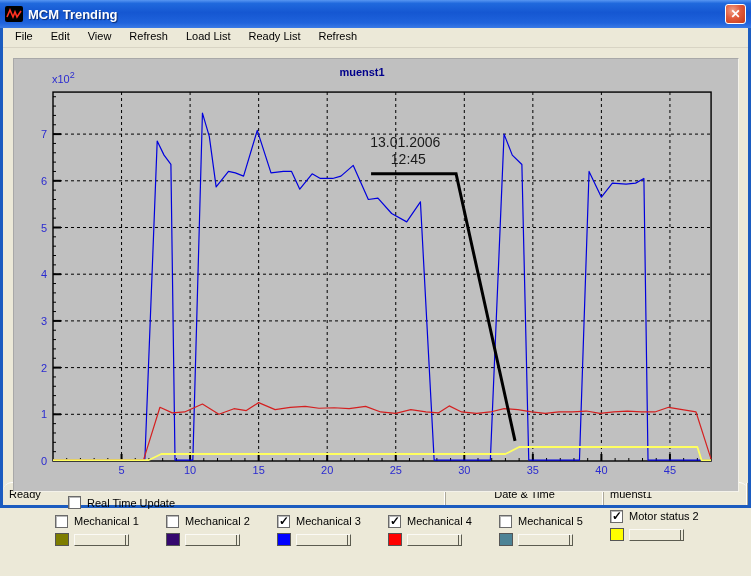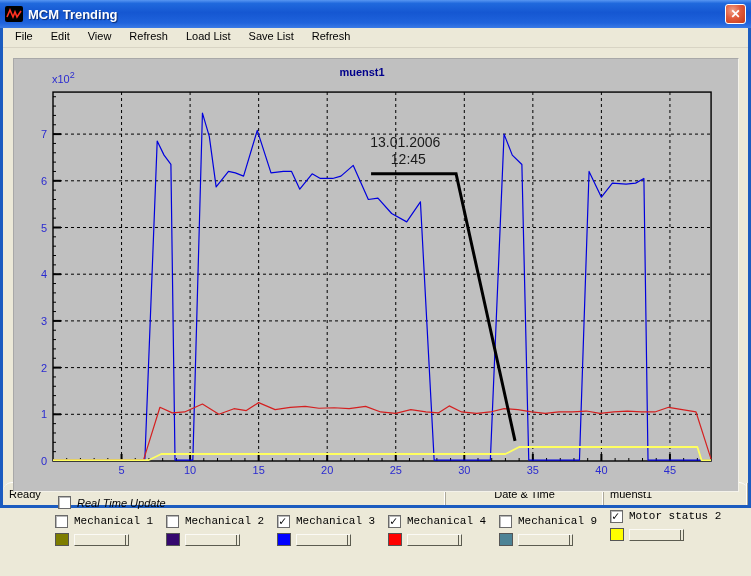--- a/index.html
+++ b/index.html
@@ -31,25 +31,25 @@
   .chart-panel { position:absolute; left:10px; top:10px; width:726px; height:434px;
     background:#C0C0C0; border-top:1px solid #a8a8a8; border-left:1px solid #a8a8a8;
     border-right:1px solid #f4f2ea; border-bottom:1px solid #f4f2ea; }
   .chart-title { position:absolute; left:0; right:28px; top:7px; text-align:center;
     color:#00008B; font-weight:bold; font-size:11px; }
   .scale-label { position:absolute; left:38px; top:11px; color:#2a2ad0; font-size:11px; }
   .scale-label sup { font-size:9px; }
   .chart-svg { position:absolute; left:0; top:0; }
 
   
-  .realtime-row { position:absolute; left:55px; top:448px; display:flex; align-items:center;font-style:italic; }
+  .realtime-row { position:absolute; left:65px; top:448px; display:flex; align-items:center; }
   .legend-row { position:absolute; left:52px; top:466px; display:flex; }
   .legend-item { width:111px; }
   .legend-item:last-child { width:130px; margin-top:-5px; }
-  .cb-row { display:flex; align-items:center; height:14px;font-family:Liberation Mono, monospace; }
+  .cb-row { display:flex; align-items:center; height:14px; }
   .checkbox { width:13px; height:13px; background:#fff; border:1px solid #6a6a6a;
     box-shadow: inset 1px 1px 0 #b8b8b8; position:relative; flex:0 0 13px; }
   .checkbox.checked::after { content:"\2713"; position:absolute; left:1px; top:-2px;
     font-size:12px; font-weight:bold; color:#000; }
   .cb-label { margin-left:6px; white-space:nowrap; }
   .swatch-row { display:flex; align-items:center; margin-top:5px; height:13px; }
   .swatch { width:14px; height:13px; border:1px solid #555; flex:0 0 14px; }
   .slider-bar { margin-left:5px; width:55px; height:12px; background:#ECE9D8;
     border-top:1px solid #fbfaf5; border-left:1px solid #fbfaf5;
     border-right:1px solid #5c5c50; border-bottom:1px solid #5c5c50; position:relative; }
@@ -82,21 +82,21 @@
     <div class="menu-item">File</div>
 
     <div class="menu-item">Edit</div>
 
     <div class="menu-item">View</div>
 
     <div class="menu-item">Refresh</div>
 
     <div class="menu-item">Load List</div>
 
-    <div class="menu-item">Save List</div>
+    <div class="menu-item">Ready List</div>
 
     <div class="menu-item">Refresh</div>
   </div>
 
   <div class="content">
 
     <div class="chart-panel">
       <div class="chart-title">muenst1</div>
       <div class="scale-label">x10<sup>2</sup></div>
       <svg class="chart-svg" width="726" height="434" viewBox="0 0 726 434" id="chartSvg">
@@ -275,21 +275,21 @@
         </div>
         <div class="swatch-row">
           <div class="swatch" style="background: rgb(255, 0, 0);"></div>
           <div class="slider-bar"></div>
         </div>
       </div>
 
       <div class="legend-item">
         <div class="cb-row">
           <div class="checkbox"></div>
-          <div class="cb-label">Mechanical 9</div>
+          <div class="cb-label">Mechanical 5</div>
         </div>
         <div class="swatch-row">
           <div class="swatch" style="background: rgb(77, 131, 150);"></div>
           <div class="slider-bar"></div>
         </div>
       </div>
 
       <div class="legend-item">
         <div class="cb-row">
           <div class="checkbox checked"></div>

